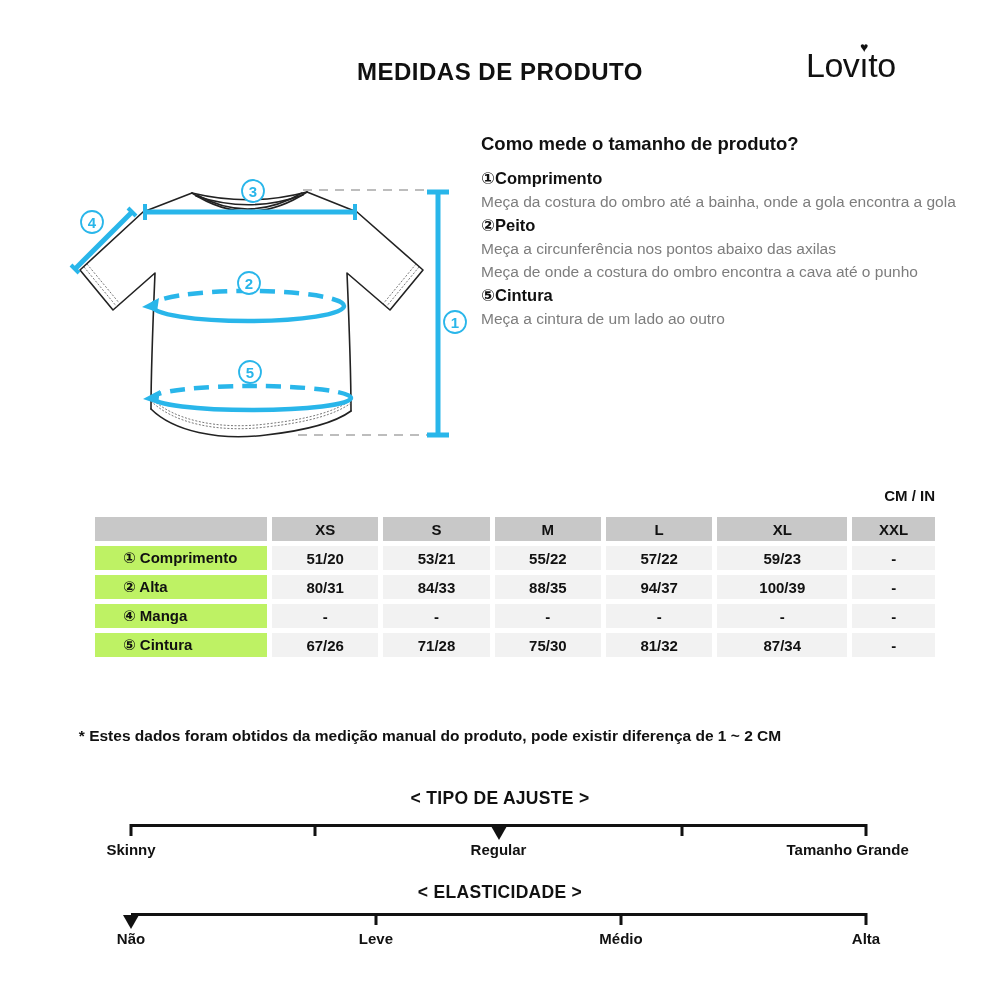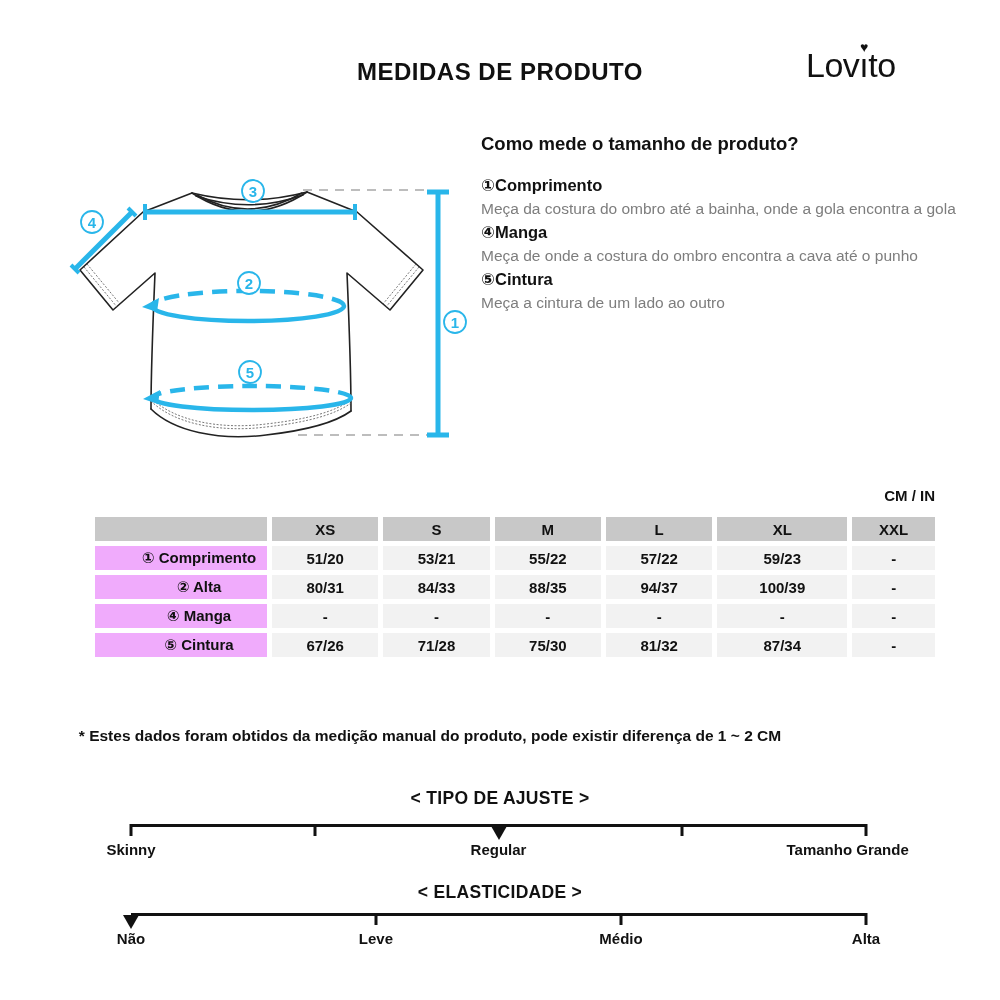--- a/index.html
+++ b/index.html
@@ -11,31 +11,31 @@
   
   .title { position:absolute; top:58px; left:0; width:1000px; text-align:center;
            font-size:24px; font-weight:800; letter-spacing:.5px; }
   .logo  { position:absolute; top:46px; left:806px; font-size:34px; font-weight:400; letter-spacing:-.5px; }
   .logo .logo-i { position:relative; display:inline-block; }
   .logo .logo-heart { position:absolute; top:-7px; left:50%; transform:translateX(-50%); font-size:14px; }
   
   .diagram { position:absolute; left:58px; top:160px; width:420px; height:300px; }
   
   .howto { position:absolute; left:481px; top:133px; width:486px; }
-  .howto h2 { font-size:18.5px; font-weight:800; margin-bottom:18px; }
+  .howto h2 { font-size:18.5px; font-weight:800; margin-bottom:11px; }
   .item-name { font-size:16.5px; font-weight:800; line-height:24px; }
   .item-desc { font-size:15.5px; color:#7d7d7d; line-height:23px; }
   
   .unit { position:absolute; top:487px; right:65px; font-size:15px; font-weight:800; }
   .size-table { position:absolute; left:90px; top:512px; width:850px;
                 border-collapse:separate; border-spacing:5px; }
   .size-table th, .size-table td { height:24px; font-size:15px; font-weight:700; text-align:center; vertical-align:middle; }
   .size-table th { background:#c8c8c8; }
   .size-table td { background:#f2f2f2; }
-  .size-table td.rowlabel { background:#f0abfc; text-align:center; padding-left:36px; }
+  .size-table td.rowlabel { background:#bef264; text-align:left; padding-left:28px; }
   .size-table col.c-label { width:172px; }
   
   .note { position:absolute; top:727px; left:0; width:860px; text-align:center;
           font-size:15.5px; font-weight:800; }
   
   .scale-title { position:absolute; left:0; width:1000px; text-align:center;
                  font-size:17.5px; font-weight:800; letter-spacing:.3px; }
   #fit-title { top:788px; }
   #ela-title { top:882px; }
   .scale { position:absolute; left:131px; width:735px; height:42px; }
@@ -116,21 +116,24 @@
     </g>
   </svg>
 
   <div class="howto">
     <h2>Como mede o tamanho de produto?</h2>
     <div>
       <div class="item-name"><span>①</span><span>Comprimento</span></div>
       <div class="item-desc">Meça da costura do ombro até a bainha, onde a gola encontra a gola</div>
     </div>
     <div>
-      <div class="item-name"><span>④</span><span>Manga</span></div>
+      <div class="item-name"><span>②</span><span>Peito</span></div>
+      <div class="item-desc">Meça a circunferência nos pontos abaixo das axilas</div>
+    </div>
+    <div>
       <div class="item-desc">Meça de onde a costura do ombro encontra a cava até o punho</div>
     </div>
     <div>
       <div class="item-name"><span>⑤</span><span>Cintura</span></div>
       <div class="item-desc">Meça a cintura de um lado ao outro</div>
     </div>
   </div>
 
   <div class="unit">CM / IN</div>
 

